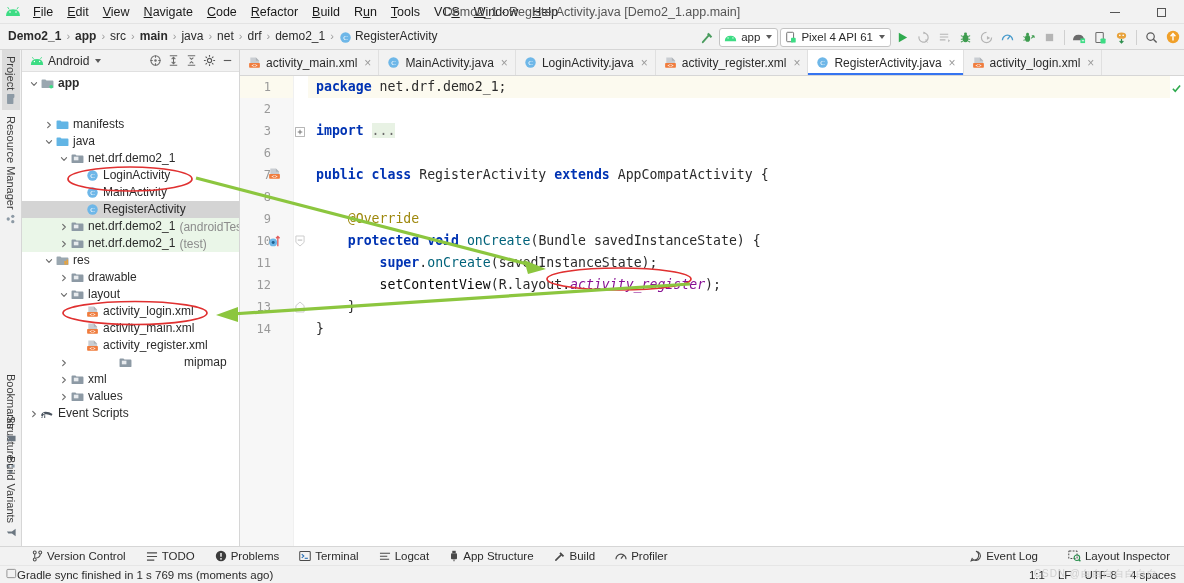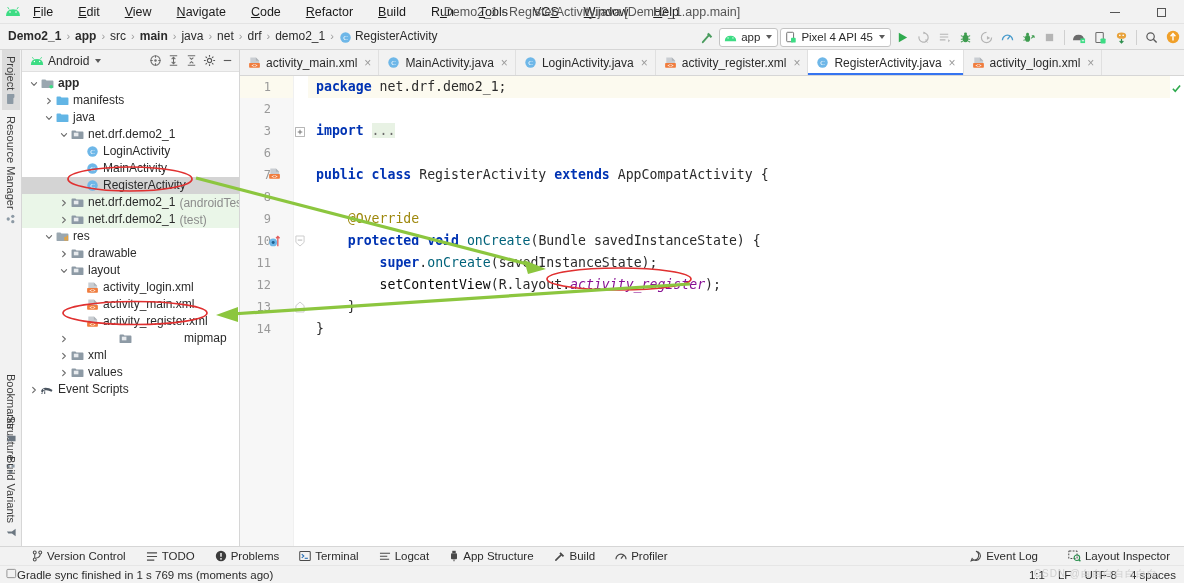--- a/index.html
+++ b/index.html
@@ -12,21 +12,21 @@
     overflow: hidden;
   }
   #app { position: relative; width: 1184px; height: 583px; display: flex; flex-direction: column; }
 
   
   .titlebar {
     height: 24px; background: #f2f2f2; display: flex; align-items: center;
     border-bottom: 1px solid #e3e3e3; flex: none; position: relative;
   }
   .app-logo { width: 26px; display: flex; align-items: center; justify-content: center; }
-  .menus { display: flex; align-items: flex-end; gap: 11px; }
+  .menus { display: flex; align-items: flex-end; gap: 0px; }
   .menu-item {
     padding: 2px 7px; font-size: 12.5px; color: #1a1a1a; white-space: nowrap;
     line-height: 16px;
   }
   .menu-item u { text-decoration: underline; }
   .win-title {
     position: absolute; left: 0; right: 0; text-align: center;
     font-size: 12.5px; color: #555; pointer-events: none;
   }
   .win-ctrls { position: absolute; right: 0; top: 0; height: 24px; display: flex; }
@@ -247,21 +247,21 @@
             <circle cx="11" cy="6" r="0.8" fill="#fff"></circle>
           </svg>
         <span>app</span>
         <span class="caret"></span>
       </div>
       <div class="combo">
         <svg width="12" height="12" viewBox="0 0 14 14">
             <rect x="2" y="1.5" width="8" height="11" rx="1" fill="none" stroke="#6b6b6b" stroke-width="1.1"></rect>
             <rect x="7" y="8" width="5.5" height="5.5" rx="1" fill="#3ddc84"></rect>
           </svg>
-        <span>Pixel 4 API 45</span>
+        <span>Pixel 4 API 61</span>
         <span class="caret"></span>
       </div>
       <div class="tb-ico">
         <svg width="13" height="13" viewBox="0 0 14 14">
             <path d="M3 2 L12 7 L3 12 Z" fill="#2eaa4e"></path>
           </svg>
       </div>
       <div class="tb-ico">
         <svg width="13" height="13" viewBox="0 0 14 14">
             <path d="M7 2 A5 5 0 1 1 2.2 5.7" stroke="#b5b5b5" stroke-width="1.3" fill="none"></path>
@@ -457,21 +457,21 @@
               </svg>
             </span>
             <span class="nico">
               <svg width="13" height="11" viewBox="0 0 14 12">
                 <path d="M0.5 2.5a1 1 0 0 1 1-1h3.2l1.2 1.3h6.6a1 1 0 0 1 1 1v6.2a1 1 0 0 1-1 1h-11a1 1 0 0 1-1-1z" fill="#9aa7b0"></path>
                 <circle cx="11" cy="9.5" r="2" fill="#3ddc84"></circle>
               </svg>
             </span>
             <span class="nlbl bold">app</span>
           </div>
-          <div class="node" style="padding-left: 21px;">
+          <div class="node" style="padding-left: 21px; margin-top: 24px;">
             <span class="arrow">
               <svg width="8" height="8" viewBox="0 0 9 9">
                 <path d="M3 1.6 L6 4.5 L3 7.4" fill="none" stroke="#6b6b6b" stroke-width="1.25" stroke-linecap="round" stroke-linejoin="round"></path>
               </svg>
             </span>
             <span class="nico">
               <svg width="13" height="11" viewBox="0 0 14 12">
                 <path d="M0.5 2.5a1 1 0 0 1 1-1h3.2l1.2 1.3h6.6a1 1 0 0 1 1 1v6.2a1 1 0 0 1-1 1h-11a1 1 0 0 1-1-1z" fill="#62b5e5"></path>
               </svg>
             </span>

